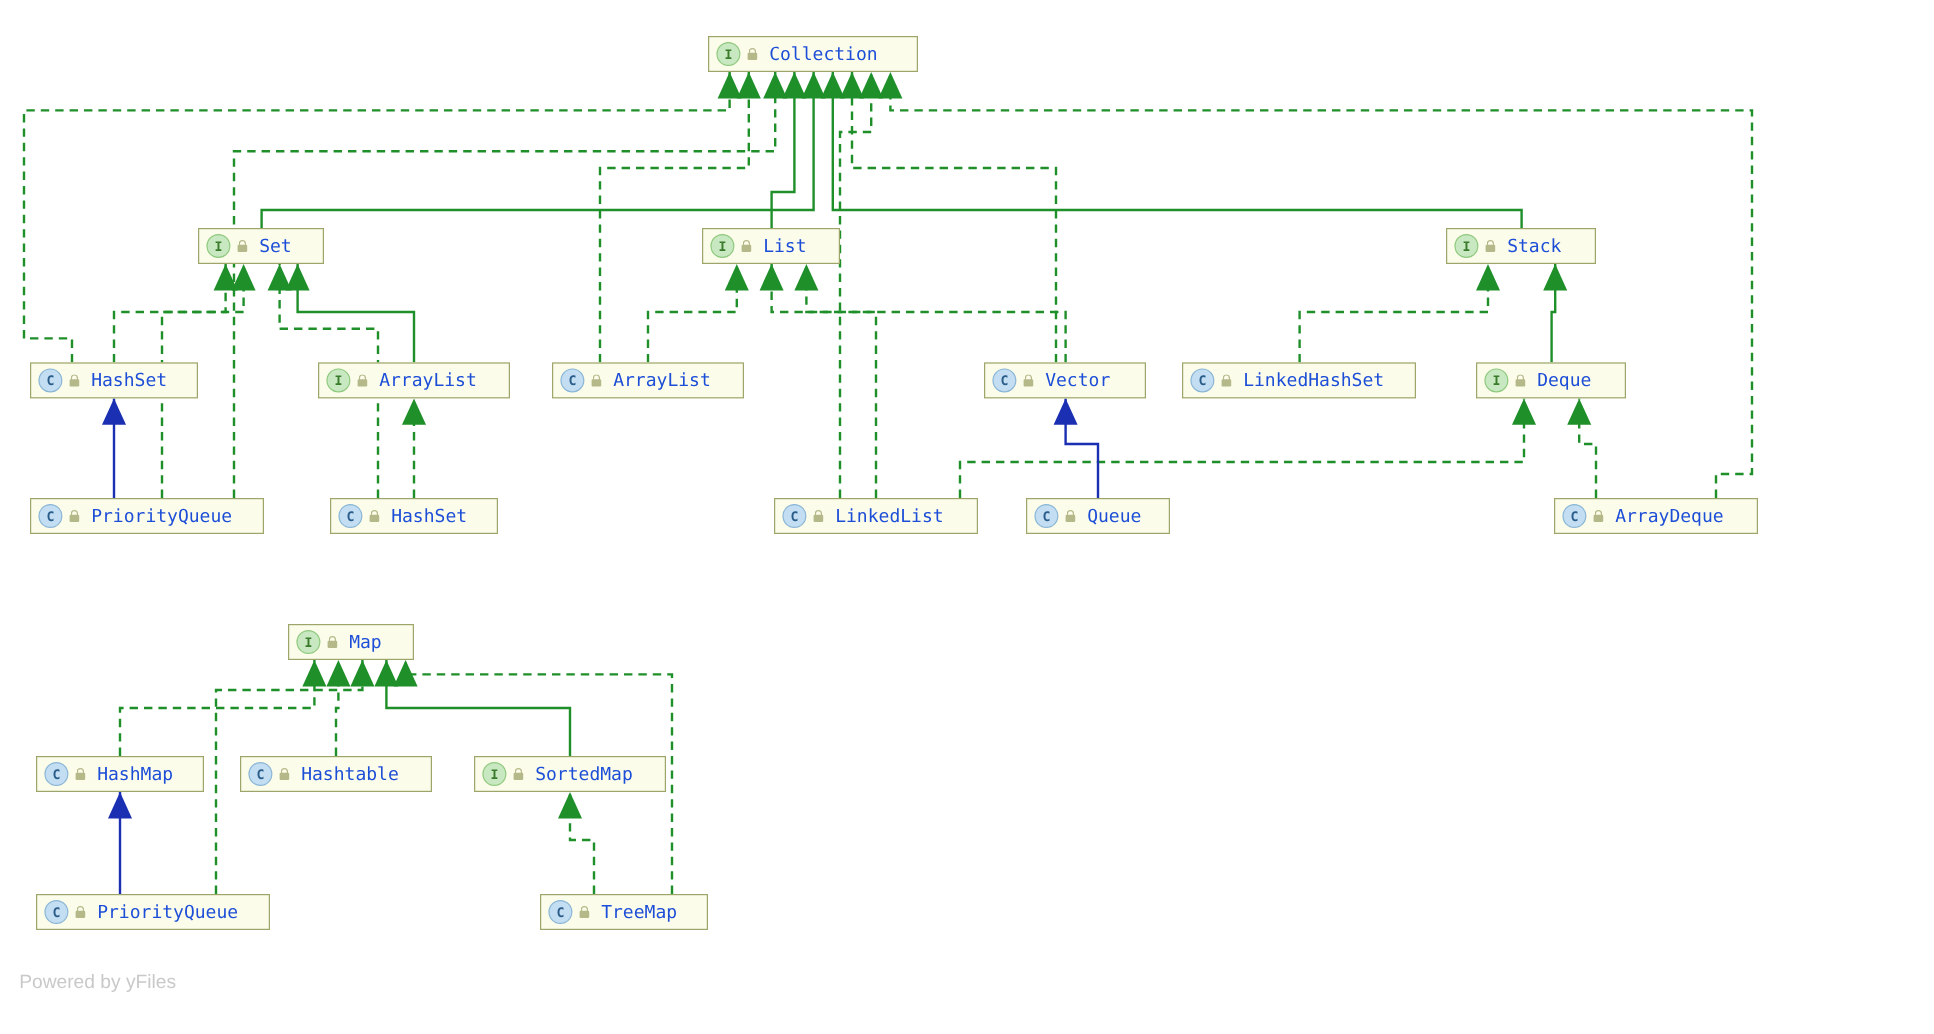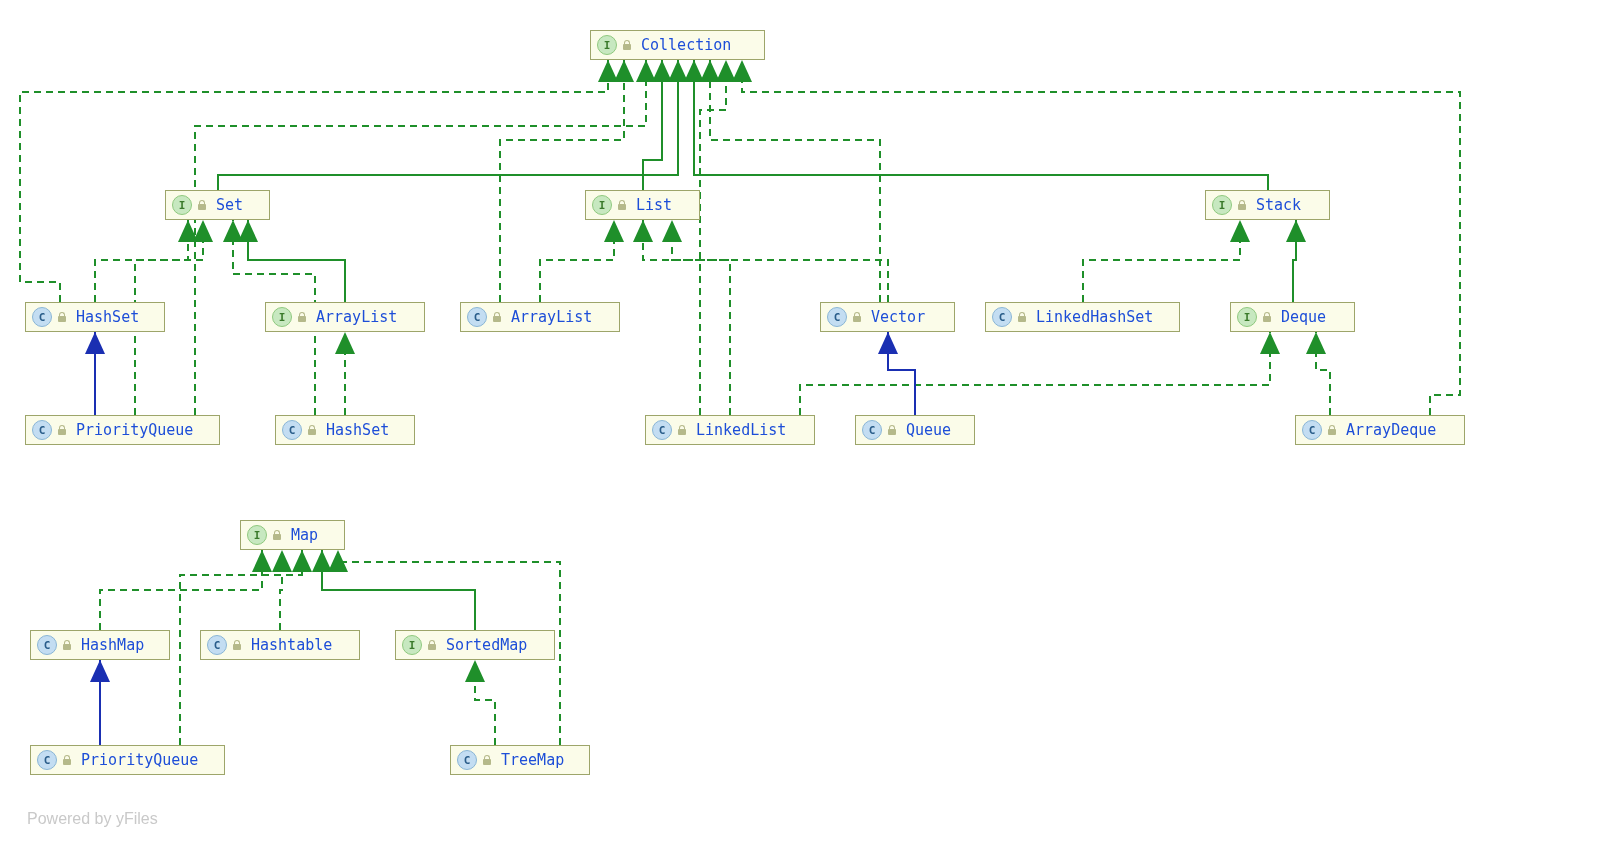--- a/index.html
+++ b/index.html
@@ -30,21 +30,21 @@
     content:"";position:absolute;left:2px;top:5px;width:8px;height:6px;
     background:#b5b98a;border-radius:1px;
   }
   .lock::after{
     content:"";position:absolute;left:3px;top:1px;width:4px;height:5px;
     border:1.5px solid #b5b98a;border-bottom:none;border-radius:3px 3px 0 0;
   }
   .label{font-size:15px;color:#1d4ed8;letter-spacing:0;}
   svg.edges{position:absolute;left:0;top:0;width:1612px;height:862px;pointer-events:none;}
   .watermark{
-    position:absolute;left:27px;top:810px;
+    position:absolute;left:16px;top:810px;
     color:#c9c9c9;font-family:Arial,sans-serif;font-size:16px;
   }
 </style>
 </head>
 <body>
 
 <div id="canvas">
   <svg class="edges">
     <defs>
       <marker id="ah-impl" markerWidth="14" markerHeight="12" refX="12" refY="6" orient="auto">

